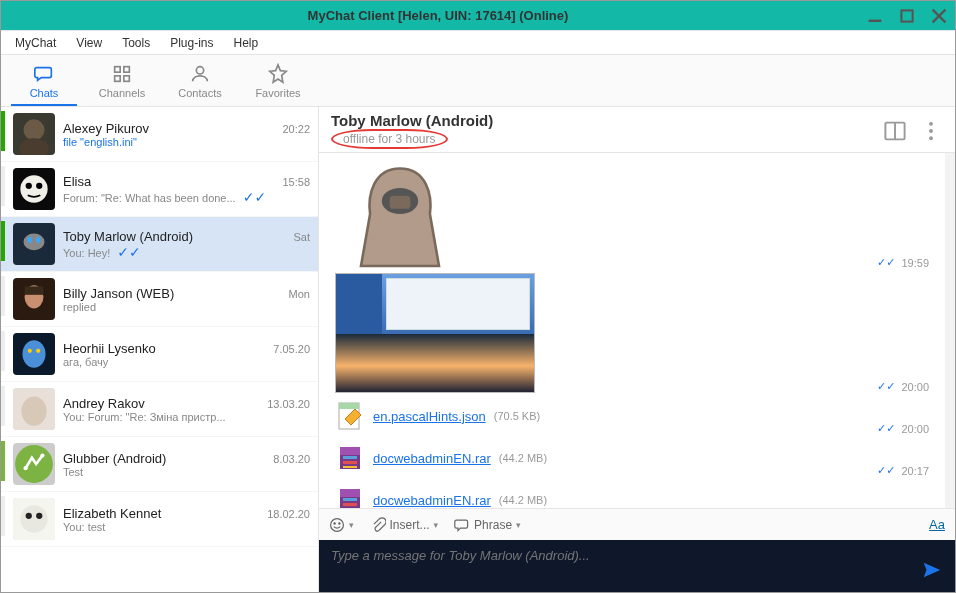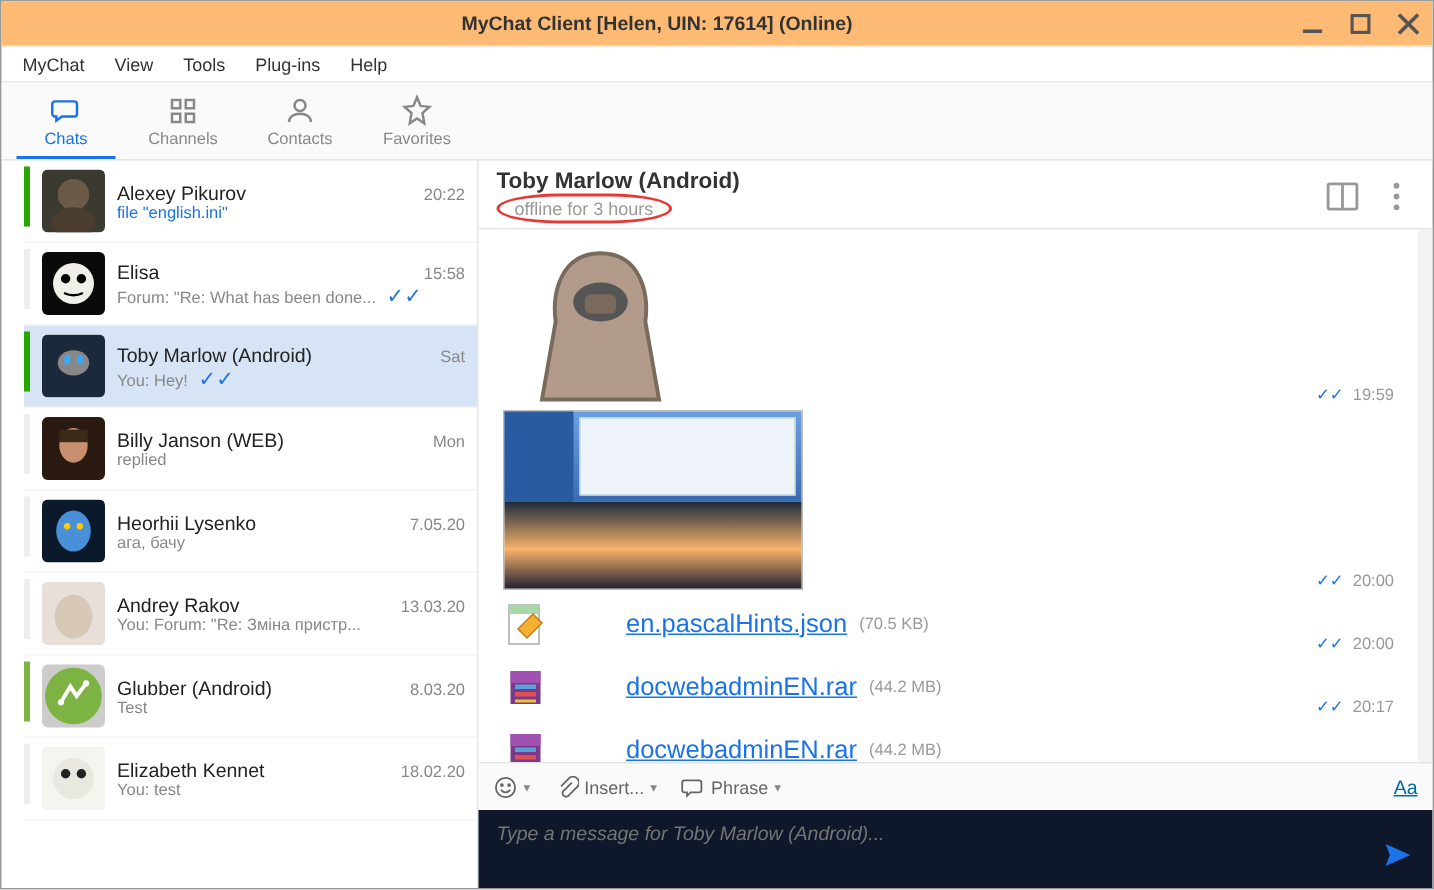--- a/index.html
+++ b/index.html
@@ -1,36 +1,36 @@
 <!DOCTYPE html>
 <html><head>
 <meta charset="utf-8">
 <style>
 * { box-sizing: border-box; margin: 0; padding: 0; }
 body { font-family: "Segoe UI", Tahoma, sans-serif; font-size: 12px; background: #fff; color: #333; width: 956px; height: 593px; overflow: hidden; border: 1px solid #999; }
-.titlebar { height: 30px; display: flex; align-items: center; padding: 0 8px; background: #fdba74; border-bottom: 1px solid #e5e5e5; }
+.titlebar { height: 30px; display: flex; align-items: center; padding: 0 8px; background: #14b8a6; border-bottom: 1px solid #e5e5e5; }
 .titlebar-title { flex: 1; text-align: center; font-weight: 600; font-size: 13px; }
 .win-controls { display: flex; gap: 16px; }
 .win-btn { width: 16px; height: 16px; display: inline-flex; align-items: center; justify-content: center; cursor: pointer; color: #555; }
 .menubar { height: 24px; display: flex; align-items: center; padding: 0 6px; gap: 4px; border-bottom: 1px solid #e5e5e5; }
 .menu-item { padding: 2px 8px; cursor: pointer; }
 .toolbar { height: 52px; display: flex; align-items: stretch; padding: 0 4px; border-bottom: 1px solid #e5e5e5; background: #fafafa; }
 .tool-tab { width: 78px; display: flex; flex-direction: column; align-items: center; justify-content: center; gap: 2px; cursor: pointer; color: #888; position: relative; }
 .tool-tab.active { color: #1a73e8; }
 .tool-tab.active::after { content: ""; position: absolute; bottom: 0; left: 6px; right: 6px; height: 2px; background: #1a73e8; }
 .tool-tab svg { width: 22px; height: 22px; }
 .tool-label { font-size: 11px; }
 .main { display: flex; height: 487px; }
 .sidebar { width: 318px; border-right: 1px solid #e5e5e5; display: flex; flex-direction: column; }
 .conv-header { height: 28px; display: flex; align-items: center; padding: 0 10px; border-bottom: 1px solid #e5e5e5; }
 .conv-title { flex: 1; font-size: 12px; }
 .conv-title .caret { font-size: 9px; margin-left: 2px; color: #666; }
 .search-btn { width: 22px; height: 22px; display: flex; align-items: center; justify-content: center; cursor: pointer; color: #555; }
 .conv-list { flex: 1; overflow-y: auto; }
-.conv-item { display: flex; align-items: center; padding: 6px 8px; gap: 8px; cursor: pointer; border-bottom: 1px solid #f5f5f5; position: relative; margin-left: 15px; }
+.conv-item { display: flex; align-items: center; padding: 6px 8px; gap: 8px; cursor: pointer; border-bottom: 1px solid #f5f5f5; position: relative; }
 .conv-item.selected { background: #d6e4f5; }
 .conv-item .status-bar { width: 4px; height: 40px; position: absolute; left: 0; top: 4px; }
 .avatar { width: 42px; height: 42px; border-radius: 4px; background: #ccc; flex-shrink: 0; margin-left: 4px; display:flex; align-items:center; justify-content:center; overflow:hidden;}
 .conv-body { flex: 1; min-width: 0; }
 .conv-top { display: flex; justify-content: space-between; align-items: baseline; }
 .conv-name { font-size: 13px; color: #222; }
 .conv-time { font-size: 11px; color: #888; }
 .conv-sub { font-size: 11px; color: #888; white-space: nowrap; overflow: hidden; text-overflow: ellipsis; }
 .conv-sub.link { color: #1a73e8; }
 .read-mark { color: #1a73e8; font-size: 14px; margin-left: 4px; }
@@ -46,21 +46,21 @@
 .msg-meta { display: flex; align-items: center; gap: 6px; font-size: 11px; color: #999; margin-left: auto; }
 .msg-meta .checks { color: #1a73e8; }
 .sticker { width: 130px; height: 110px; margin-left: 6px; display:flex; align-items:center; justify-content:center;}
 .screenshot-thumb { width: 200px; height: 120px; margin-left: 6px; display:flex; flex-direction:column; border:1px solid #bbb;}
 .sshot-top{height:60px; background:linear-gradient(#6aa0e0,#3a6cb3); display:flex;}
 .sshot-side{width:46px;background:#2a5aa0;}
 .sshot-main{flex:1;background:#eef3fa;margin:4px;border:1px solid #cdd;}
 .sshot-bot{flex:1; background:linear-gradient(#1a2a3a 0%, #f7b36b 55%, #223 100%); position:relative;}
 .file-row { display: flex; align-items: center; gap: 8px; padding: 4px 0; margin-left: 6px;}
 .file-icon { width: 30px; height: 30px; display:flex; align-items:center; justify-content:center; font-size:18px;}
-.file-name { color: #1a73e8; text-decoration: underline; font-size: 17px; margin-left: 44px; }
+.file-name { color: #1a73e8; text-decoration: underline; font-size: 13px; }
 .file-size { color: #999; font-size: 11px; }
 .composer-tools { height: 32px; border-top: 1px solid #e5e5e5; display: flex; align-items: center; padding: 0 10px; gap: 16px; background: #fafafa; }
 .comp-tool { display: flex; align-items: center; gap: 4px; cursor: pointer; color: #666; font-size: 12px; }
 .comp-tool svg { width: 16px; height: 16px; }
 .comp-caret { font-size: 9px; color: #888; }
 .aa-btn { margin-left: auto; color: #0369a1; text-decoration: underline; font-size: 13px; cursor:pointer; }
 .composer { height: 54px; background: #0f172a; display: flex; align-items: flex-start; padding: 8px 12px; }
 .composer input { flex: 1; border: none; background: transparent; font-size: 13px; font-style: italic; color: #888; outline: none; }
 .send-btn { color: #1a73e8; cursor: pointer; align-self: flex-end; margin-bottom: 2px;}
 .send-btn svg { width: 22px; height: 22px; }

